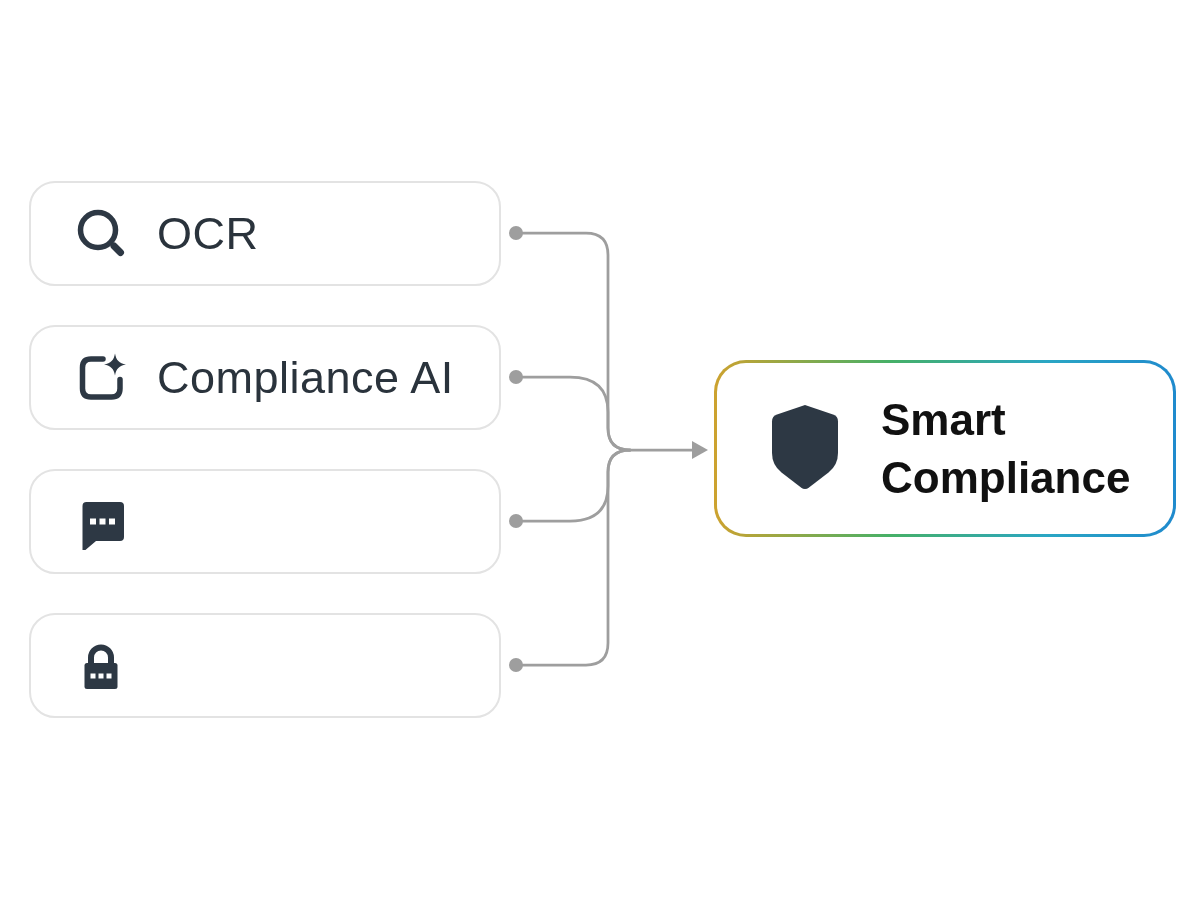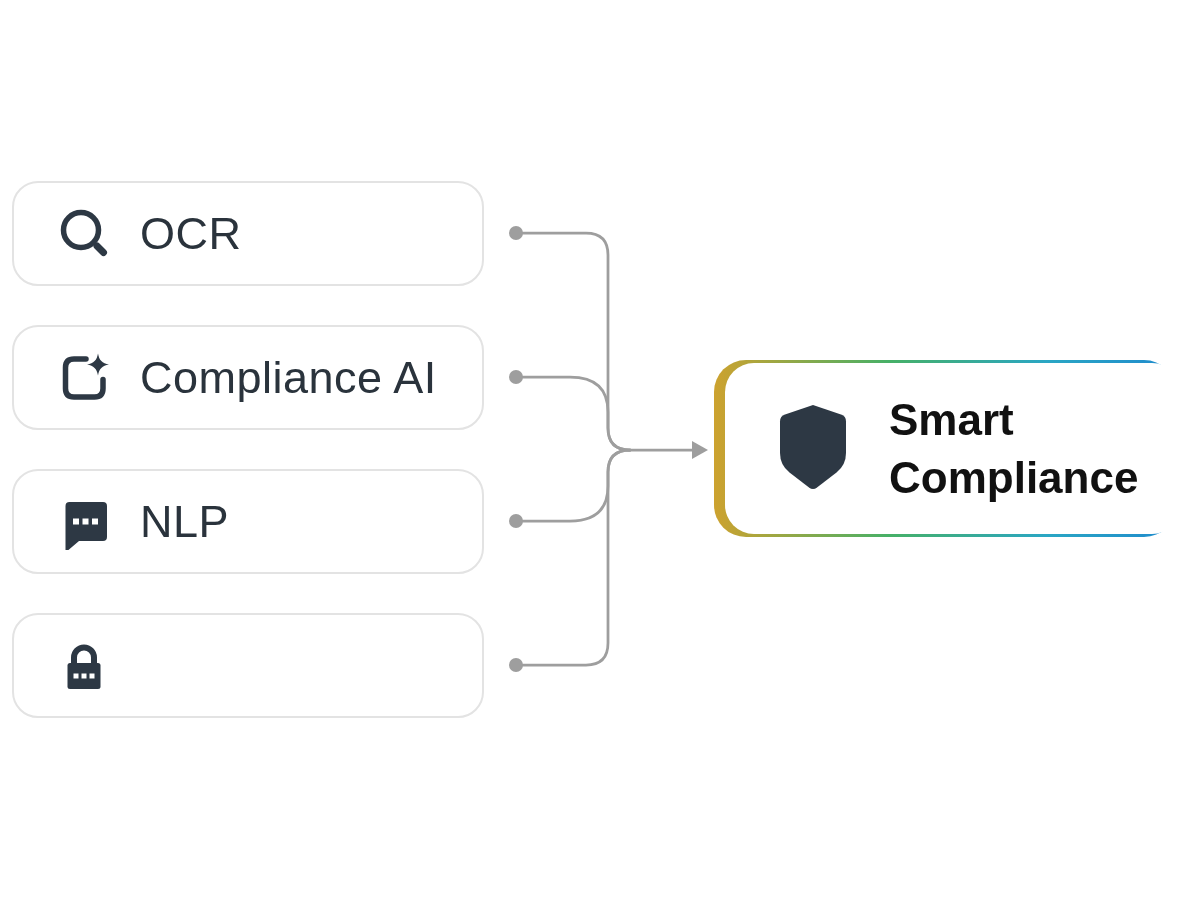--- a/index.html
+++ b/index.html
@@ -21,21 +21,21 @@
     stroke: var(--connector);
     stroke-width: 2.75;
     stroke-linecap: round;
   }
   .connector-dot { fill: var(--connector); }
   .arrow-head { fill: var(--connector); }
 
   
   .source-node {
     position: absolute;
-    left: 12px;
+    left: 29px;
     width: 472px; height: 105px;
     box-sizing: border-box;
     background: var(--box-fill);
     border: 2px solid var(--box-border);
     border-radius: 26px;
     display: flex;
     align-items: center;
     padding-left: 42px;
     gap: 28px;
     z-index: 2;
@@ -69,21 +69,20 @@
   }
   .target-inner {
     width: 100%; height: 100%;
     box-sizing: border-box;
     background: var(--box-fill);
     border-radius: 29px;
     display: flex;
     align-items: center;
     padding-left: 46px;
     gap: 34px;
-    margin-left: 8px;
   }
   .target-icon { width: 84px; height: 94px; flex: 0 0 auto; }
   .target-label {
     font-size: 44px;
     font-weight: 700;
     color: var(--title-color);
     line-height: 1.3;
     width: 285px;
   }
 </style>
@@ -121,21 +120,20 @@
     <span class="source-label">Compliance AI</span>
   </div>
 
   <div class="source-node" style="top:469px">
     <svg class="node-icon" viewBox="0 0 56 56">
       <path class="icon-fill" d="M13.5 8 H47 Q51 8 51 12 V43 Q51 47 47 47 H23 L9.5 58.5 V12 Q9.5 8 13.5 8 Z"></path>
       <rect class="icon-hole" x="17" y="24.5" width="6" height="6"></rect>
       <rect class="icon-hole" x="26.5" y="24.5" width="6" height="6"></rect>
       <rect class="icon-hole" x="36" y="24.5" width="6" height="6"></rect>
     </svg>
-    <span class="source-label">NLP</span>
   </div>
 
   <div class="source-node" style="top:613px">
     <svg class="node-icon" viewBox="0 0 56 56">
       <path class="icon-stroke" stroke-width="6" d="M18 27 V19.5 A10 10 0 0 1 38 19.5 V27"></path>
       <rect class="icon-fill" x="11.5" y="25" width="33" height="26" rx="2.5"></rect>
       <rect class="icon-hole" x="17.5" y="35.5" width="5" height="5"></rect>
       <rect class="icon-hole" x="25.5" y="35.5" width="5" height="5"></rect>
       <rect class="icon-hole" x="33.5" y="35.5" width="5" height="5"></rect>
     </svg>

